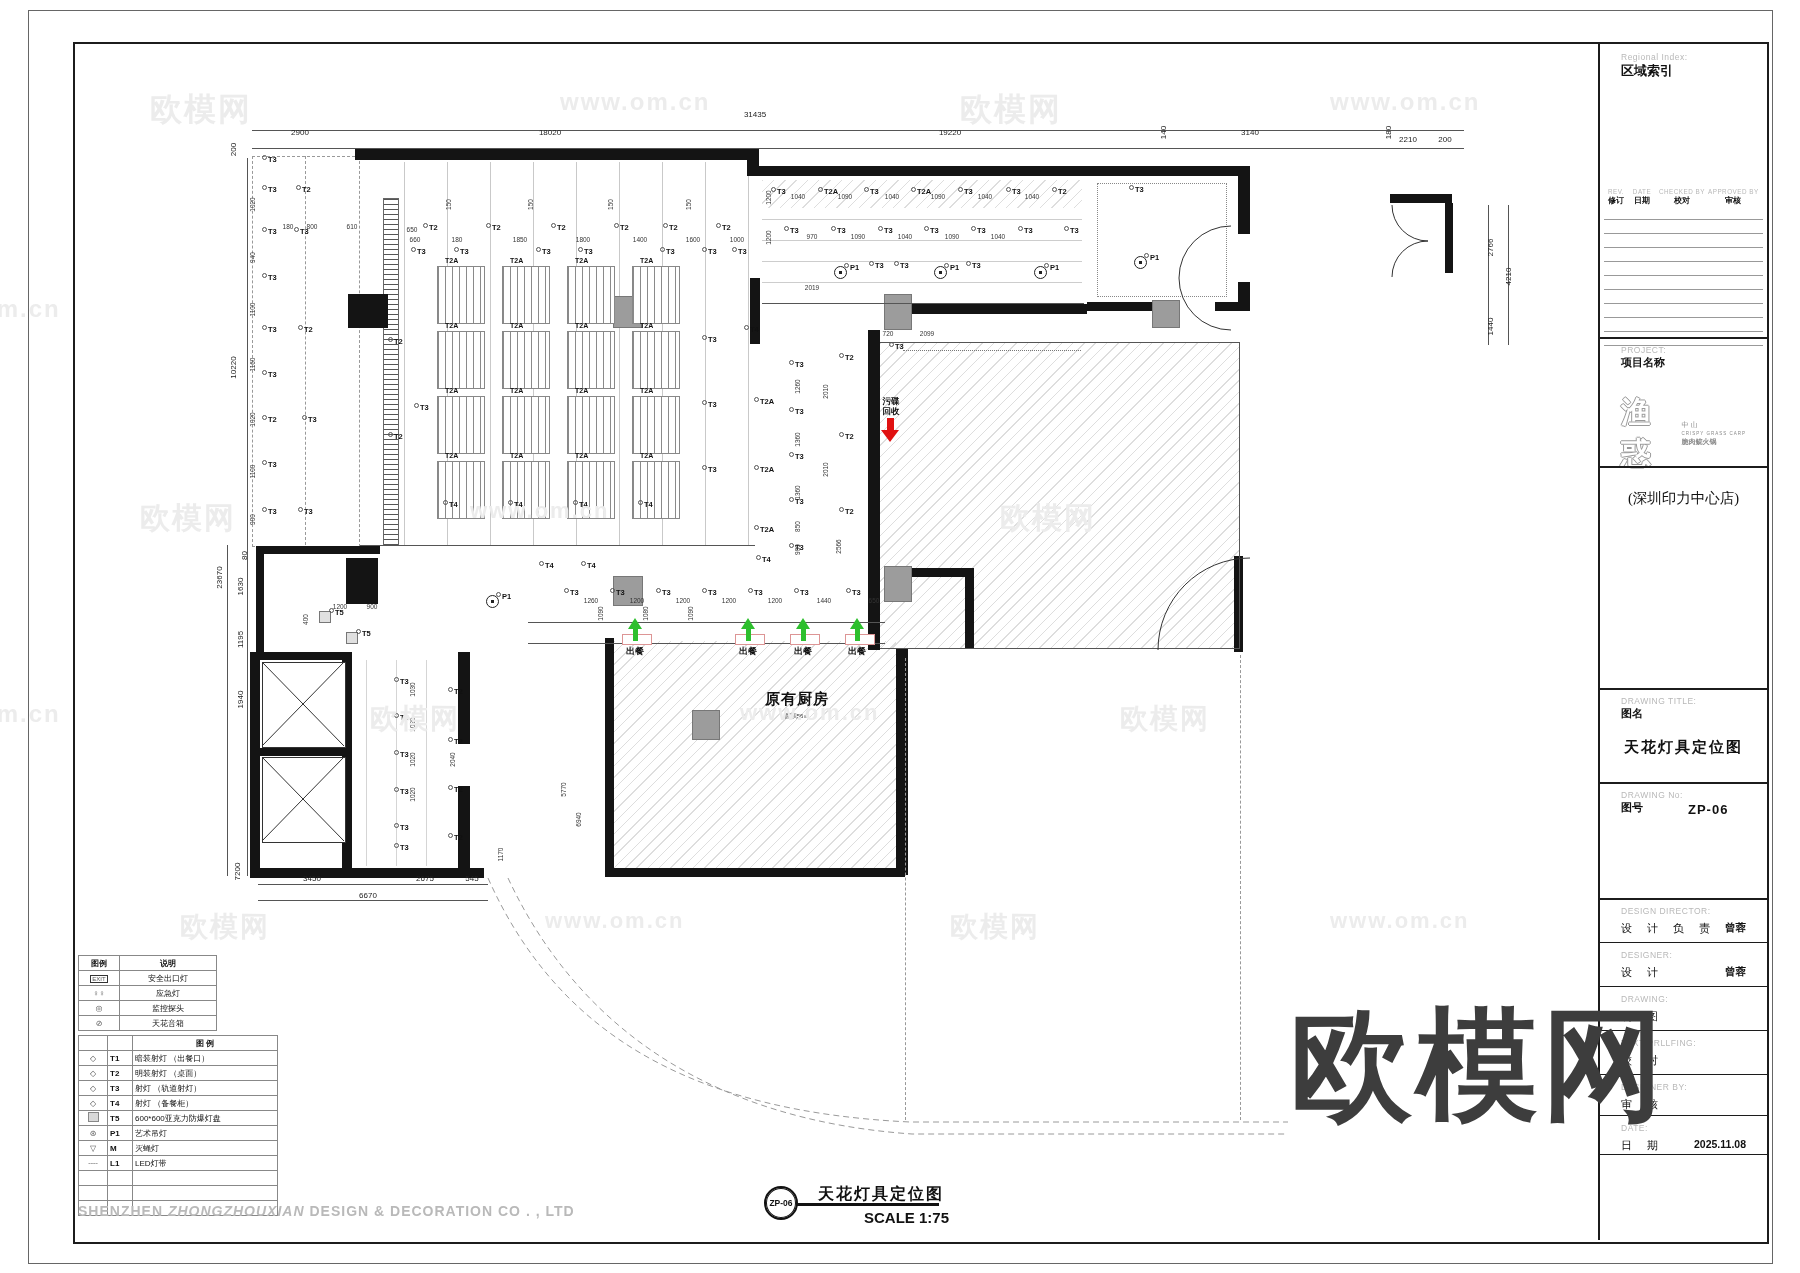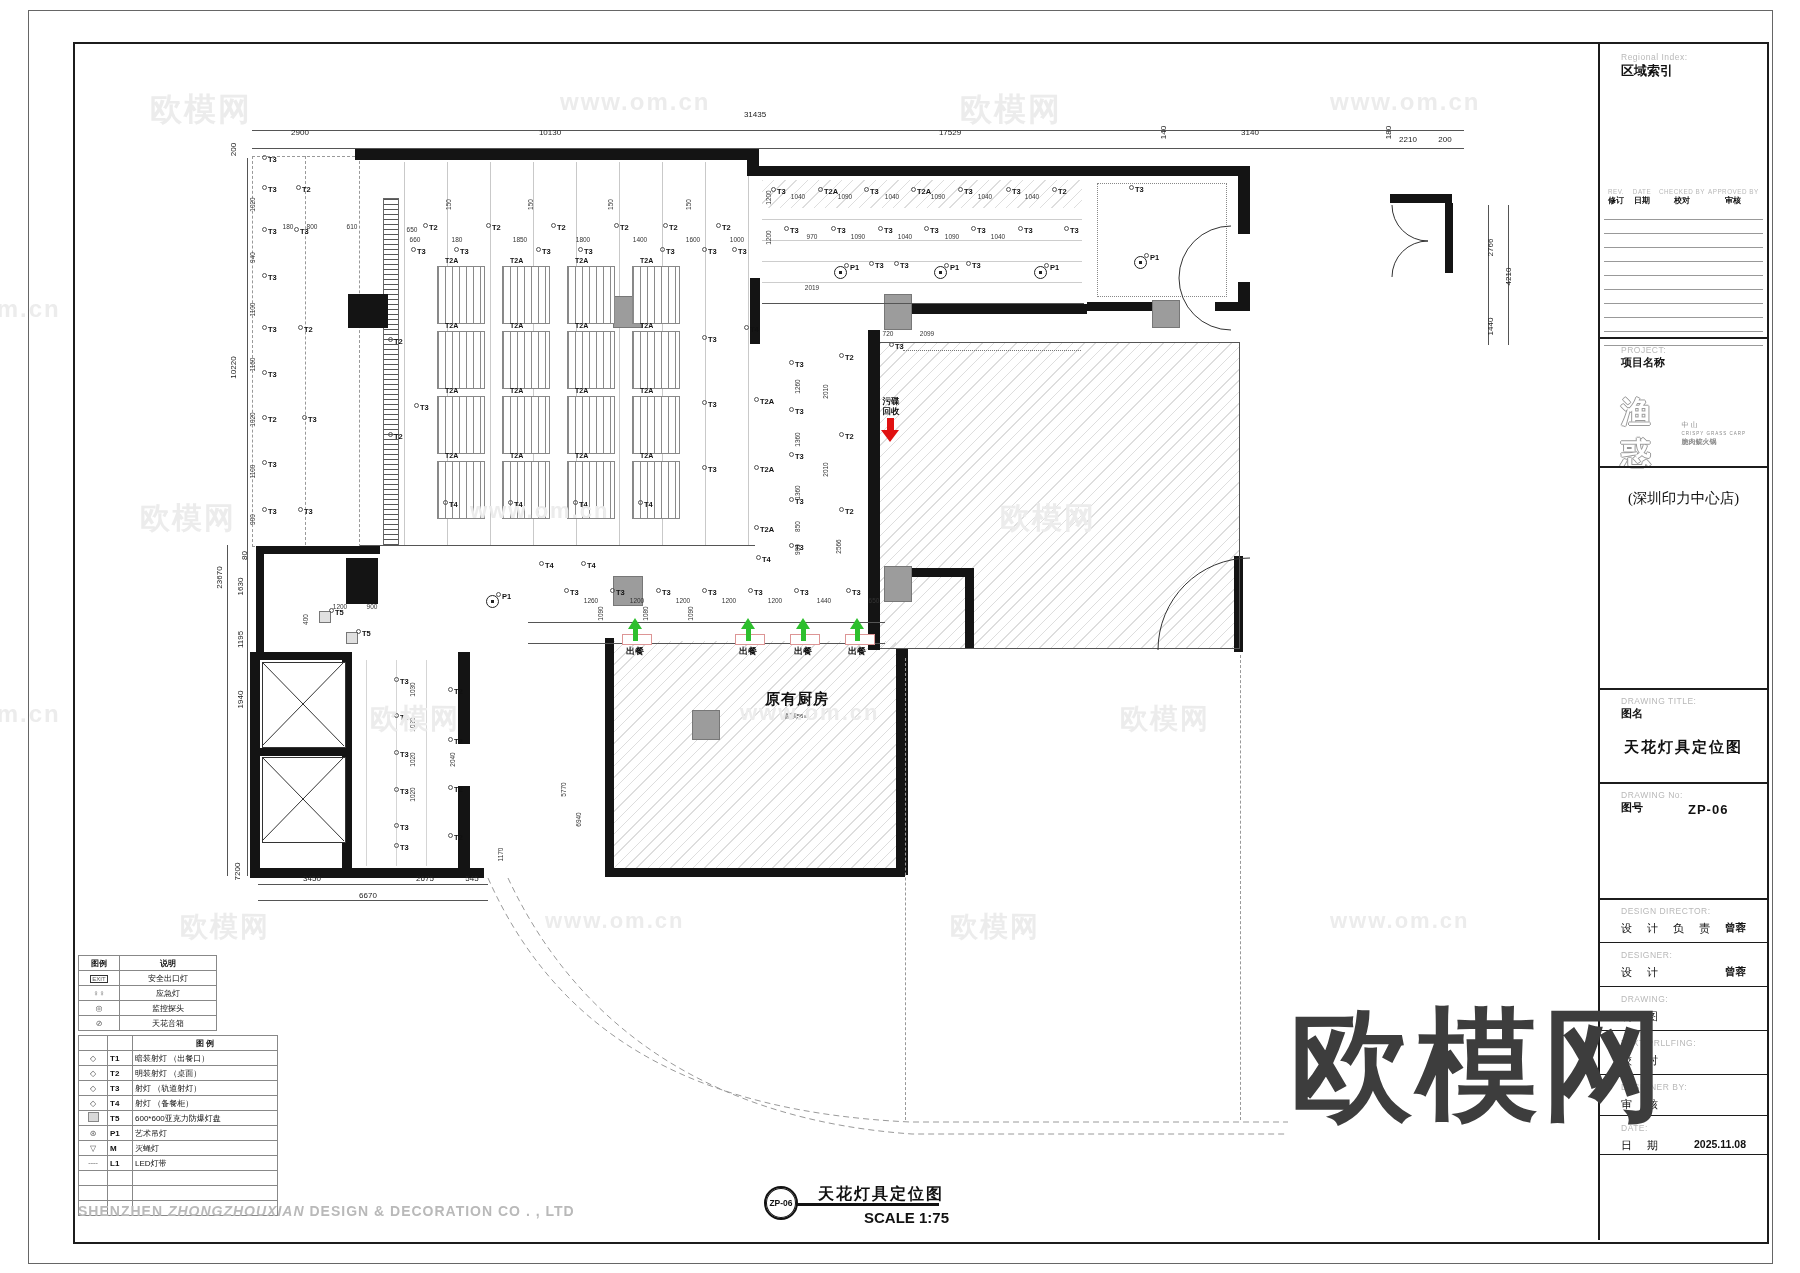--- a/index.html
+++ b/index.html
@@ -385,23 +385,23 @@
       <div class="abs md" style="left: 571px; top: 597px;">1260</div>
       <div class="abs md" style="left: 617px; top: 597px;">1200</div>
       <div class="abs md" style="left: 663px; top: 597px;">1200</div>
       <div class="abs md" style="left: 709px; top: 597px;">1200</div>
       <div class="abs md" style="left: 755px; top: 597px;">1200</div>
       <div class="abs md" style="left: 804px; top: 597px;">1440</div>
       <div class="abs md" style="left: 854px; top: 597px;">650</div>
       <div class="abs md" style="left: 320px; top: 603px;">1200</div>
       <div class="abs md" style="left: 352px; top: 603px;">900</div>
       <div class="abs dim" style="left: 278px; top: 128px;">2900</div>
-      <div class="abs dim" style="left: 528px; top: 128px;">10130</div>
+      <div class="abs dim" style="left: 528px; top: 128px;">18020</div>
       <div class="abs dim" style="left: 733px; top: 110px;">31435</div>
-      <div class="abs dim" style="left: 928px; top: 128px;">17529</div>
+      <div class="abs dim" style="left: 928px; top: 128px;">19220</div>
       <div class="abs dim rot" style="left: 1141px; top: 128px;">140</div>
       <div class="abs dim" style="left: 1228px; top: 128px;">3140</div>
       <div class="abs dim rot" style="left: 1366px; top: 128px;">180</div>
       <div class="abs dim" style="left: 1386px; top: 135px;">2210</div>
       <div class="abs dim" style="left: 1423px; top: 135px;">200</div>
       <div class="abs dim rot" style="left: 211px; top: 145px;">200</div>
       <div class="abs dim rot" style="left: 211px; top: 363px;">10220</div>
       <div class="abs dim rot" style="left: 197px; top: 573px;">23670</div>
       <div class="abs dim rot" style="left: 222px; top: 551px;">80</div>
       <div class="abs dim rot" style="left: 218px; top: 582px;">1630</div>

